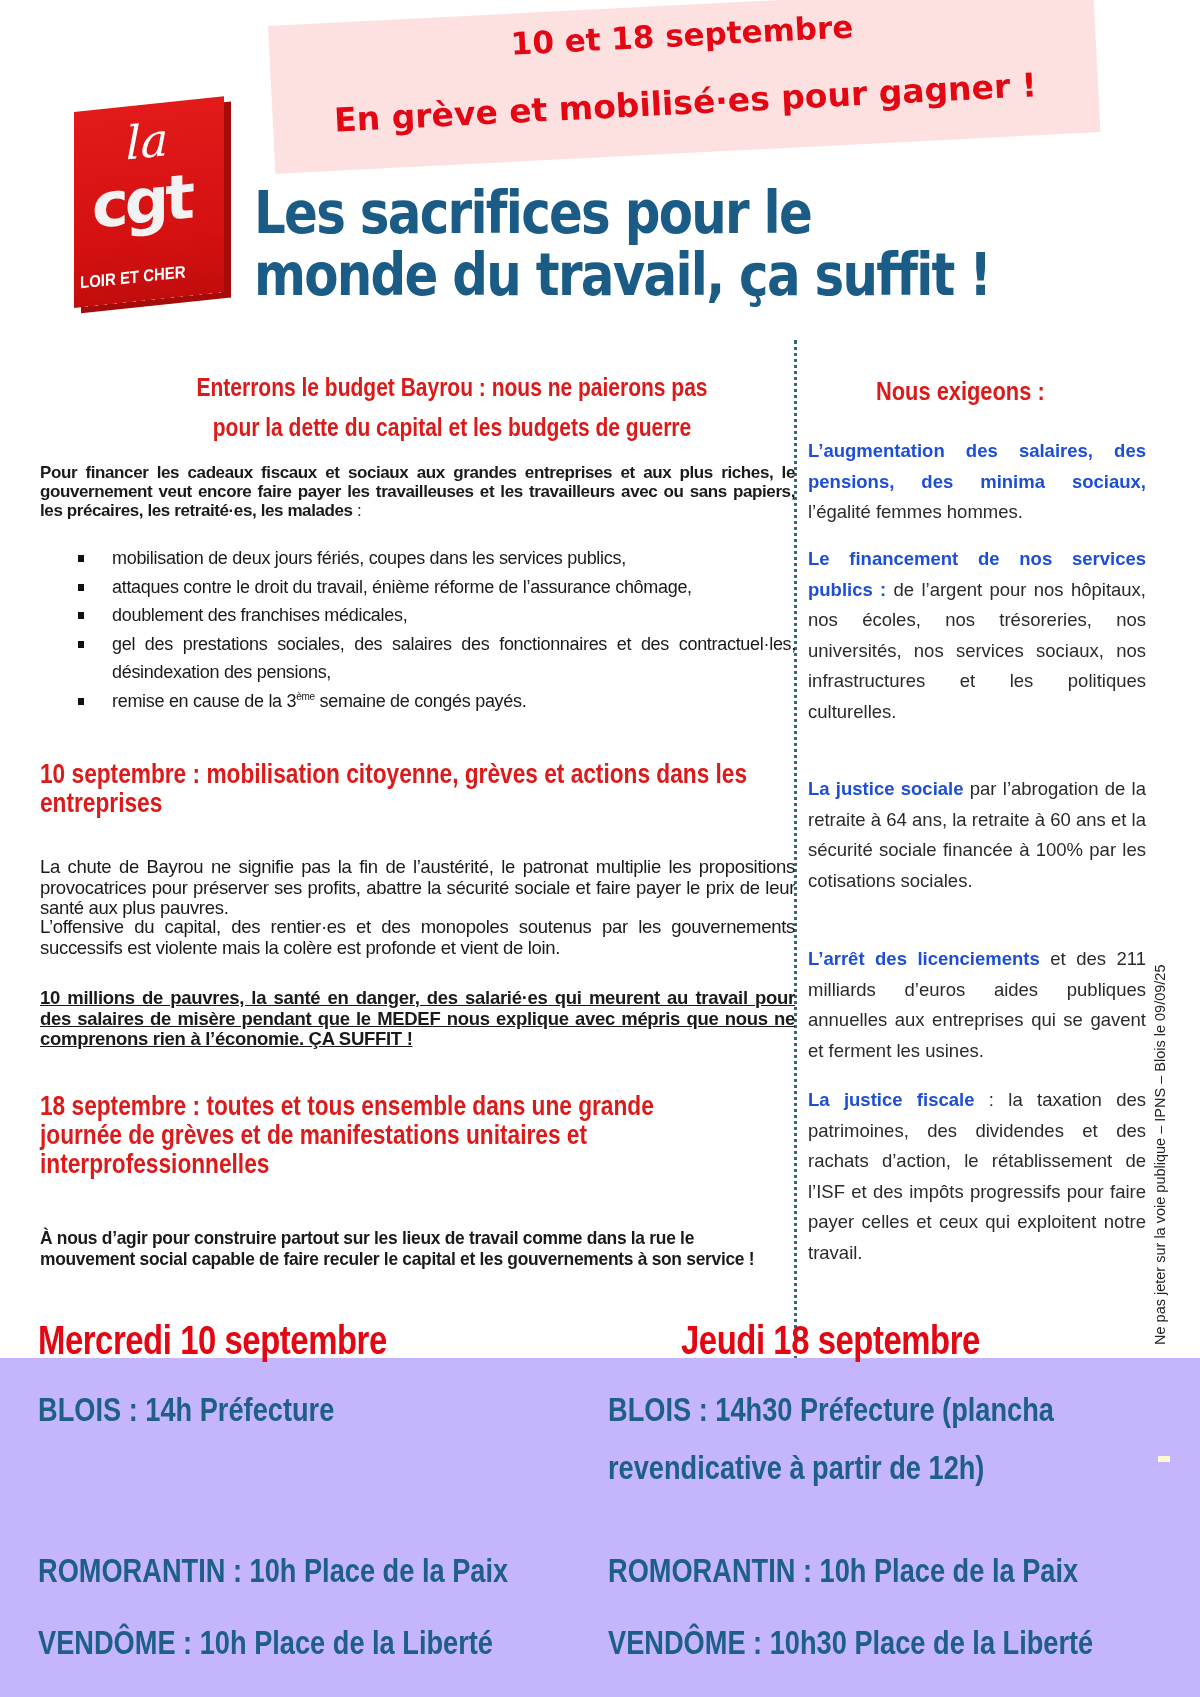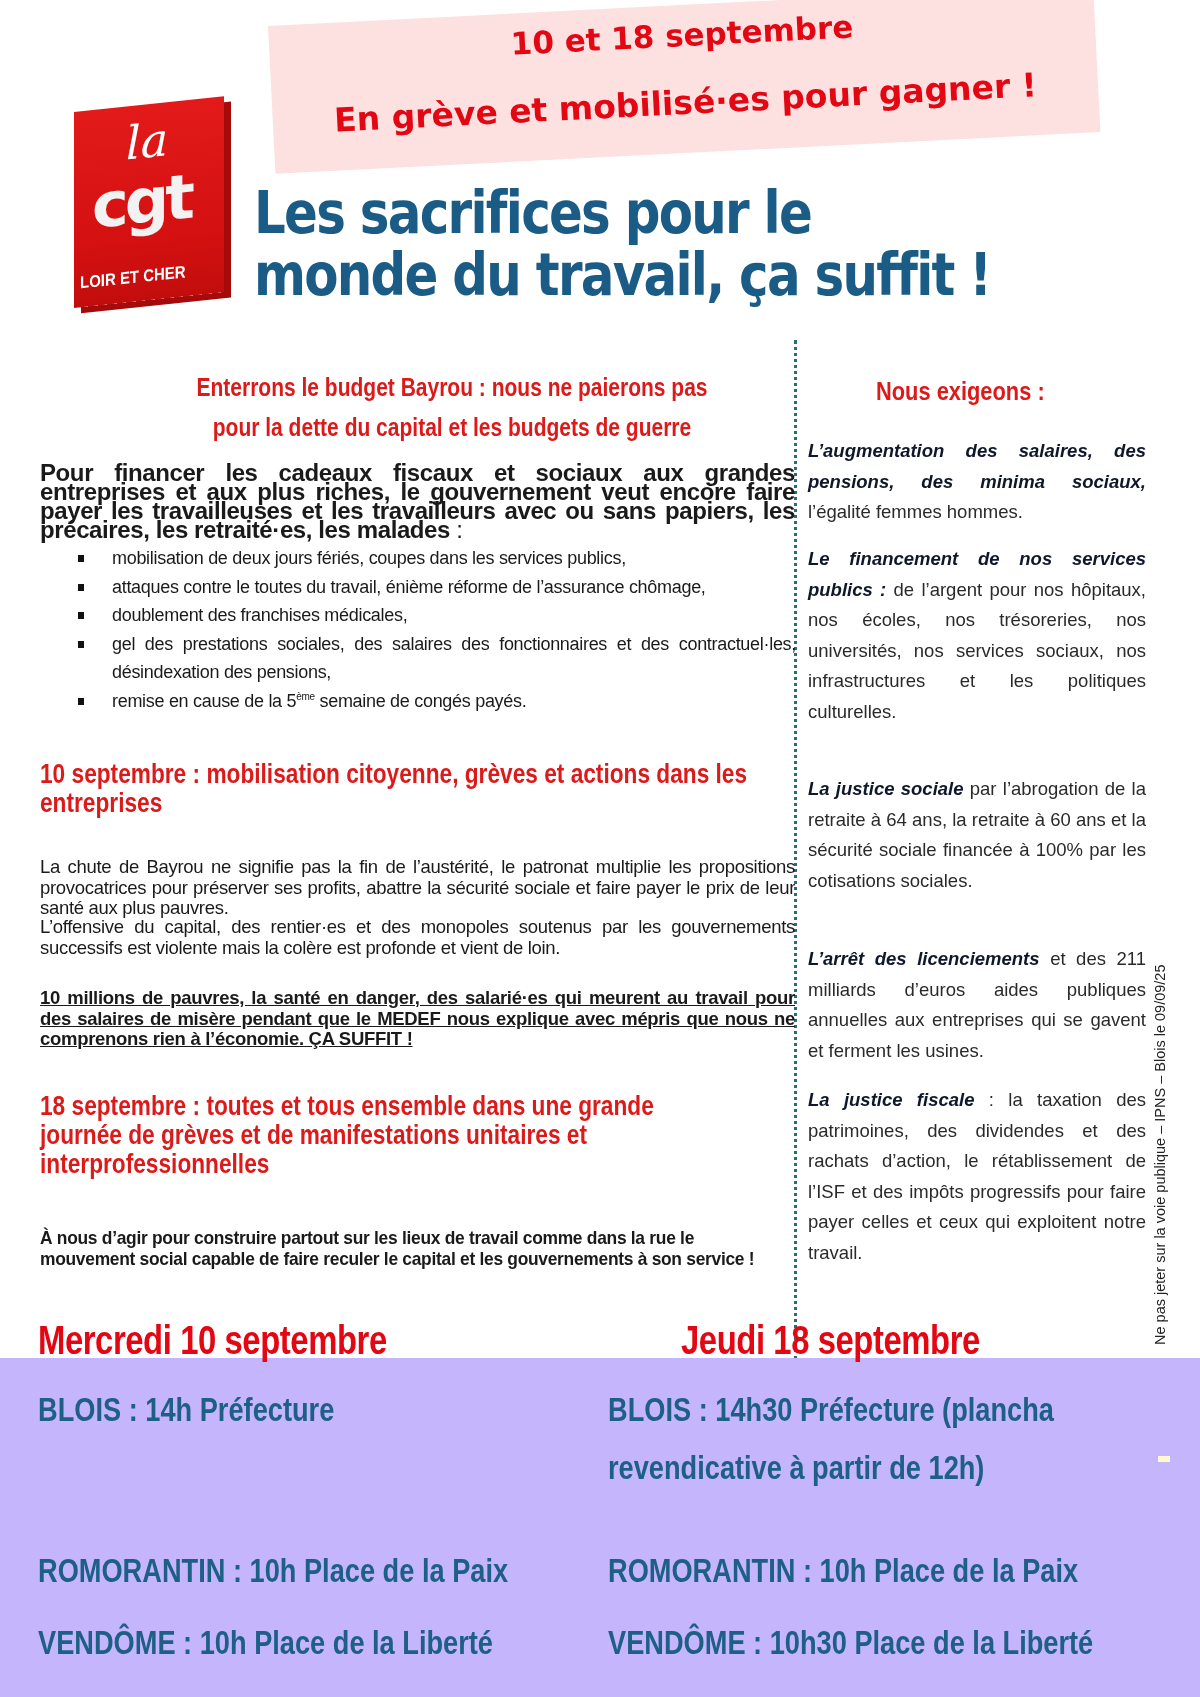--- a/index.html
+++ b/index.html
@@ -56,21 +56,21 @@
 
   
   .left { position: absolute; left: 40px; top: 360px; width: 755px; }
   .red-head {
     color: #dd1a1a; font-family: "Liberation Sans", sans-serif; font-weight: bold;
     transform: scaleX(0.84); transform-origin: left top; white-space: nowrap;
   }
   .h-budget { position: absolute; left: 32px; top: 7px; font-size: 25px; line-height: 40px; text-align: center; width: 760px; transform-origin: center top; }
   .intro {
     position: absolute; left: 0; top: 103px; width: 755px;
-    font-weight: bold; font-size: 24px; line-height: 19px; text-align: justify; letter-spacing: -0.4px;
+    font-weight: bold; font-size: 17px; line-height: 19px; text-align: justify; letter-spacing: -0.4px;
   }
   .intro .tail { font-weight: normal; }
   .bullets { position: absolute; left: 36px; top: 184px; width: 720px; list-style: none; }
   .bullets li {
     position: relative; padding-left: 36px; font-size: 18px; line-height: 28.5px; text-align: justify;
     letter-spacing: -0.3px;
   }
   .bullets li::before {
     content: ""; position: absolute; left: 2px; top: 11px; width: 6px; height: 7px; background: #111;
   }
@@ -81,21 +81,21 @@
   .p1 { top: 477px; margin-top: 20px; }
   .p2 { top: 557px; }
   .p3 { top: 628px; text-decoration: underline; }
   .h-sep18 { position: absolute; left: 0; top: 732px; font-size: 27px; line-height: 29px; width: 900px; white-space: normal; }
   .p4 { top: 868px; font-weight: bold; }
 
   
   .right { position: absolute; left: 808px; top: 340px; width: 340px; }
   .h-exig { position: absolute; left: 68px; top: 36px; font-size: 26px; line-height: 30px; }
   .demand { position: absolute; left: 0; width: 338px; font-size: 18.5px; line-height: 30.5px; text-align: justify; color: #2a2a2a; }
-  .demand b { color: #0f172a; font-style: italic; }
+  .demand b { color: #1d4ed8; }
   .d1 { top: 96px; }
   .d2 { top: 204px; }
   .d3 { top: 434px; }
   .d4 { top: 604px; }
   .d5 { top: 745px; }
 
   
   .vnote {
     position: absolute; left: 1152px; top: 1345px; transform: rotate(-90deg); transform-origin: left top;
     font-size: 14.5px; color: #222; white-space: nowrap; font-family: "Liberation Sans", sans-serif;
@@ -148,24 +148,24 @@
 <div class="left">
   <div class="red-head h-budget">
     <div>Enterrons le budget Bayrou : nous ne paierons pas</div>
     <div>pour la dette du capital et les budgets de guerre</div>
   </div>
 
   <p class="intro"><span>Pour financer les cadeaux fiscaux et sociaux aux grandes entreprises et aux plus riches, le gouvernement veut encore faire payer les travailleuses et les travailleurs avec ou sans papiers, les précaires, les retraité·es, les malades</span><span class="tail"> :</span></p>
 
   <ul class="bullets">
     <li>mobilisation de deux jours fériés, coupes dans les services publics,</li>
-    <li>attaques contre le toutes du travail, énième réforme de l’assurance chômage,</li>
+    <li>attaques contre le droit du travail, énième réforme de l’assurance chômage,</li>
     <li>doublement des franchises médicales,</li>
     <li>gel des prestations sociales, des salaires des fonctionnaires et des contractuel·les, désindexation des pensions,</li>
-    <li><span>remise en cause de la 5</span><sup>ème</sup><span> semaine de congés payés.</span></li>
+    <li><span>remise en cause de la 3</span><sup>ème</sup><span> semaine de congés payés.</span></li>
   </ul>
 
   <div class="red-head h-sep10" style="transform:scaleX(0.84);width:900px;">10 septembre : mobilisation citoyenne, grèves et actions dans les entreprises</div>
   <p class="p p1">La chute de Bayrou ne signifie pas la fin de l’austérité, le patronat multiplie les propositions provocatrices pour préserver ses profits, abattre la sécurité sociale et faire payer le prix de leur santé aux plus pauvres.</p>
   <p class="p p2">L’offensive du capital, des rentier·es et des monopoles soutenus par les gouvernements successifs est violente mais la colère est profonde et vient de loin.</p>
   <p class="p p3 bold">10 millions de pauvres, la santé en danger, des salarié·es qui meurent au travail pour des salaires de misère pendant que le MEDEF nous explique avec mépris que nous ne comprenons rien à l’économie. ÇA SUFFIT !</p>
 
   <div class="red-head h-sep18" style="width:740px;">18 septembre : toutes et tous ensemble dans une grande journée de grèves et de manifestations unitaires et interprofessionnelles</div>
   <p class="p p4" style="width:800px;transform:scaleX(0.94);transform-origin:left top;text-align:left;">À nous d’agir pour construire partout sur les lieux de travail comme dans la rue le mouvement social capable de faire reculer le capital et les gouvernements à son service !</p>
 </div>

